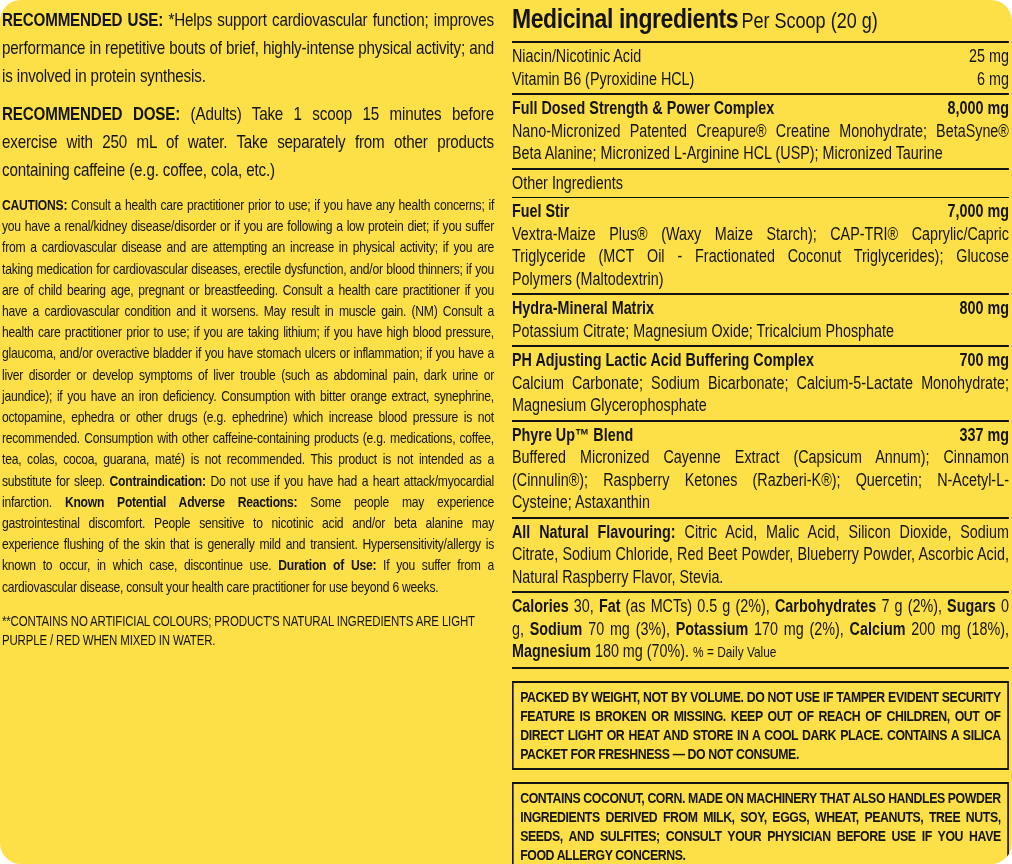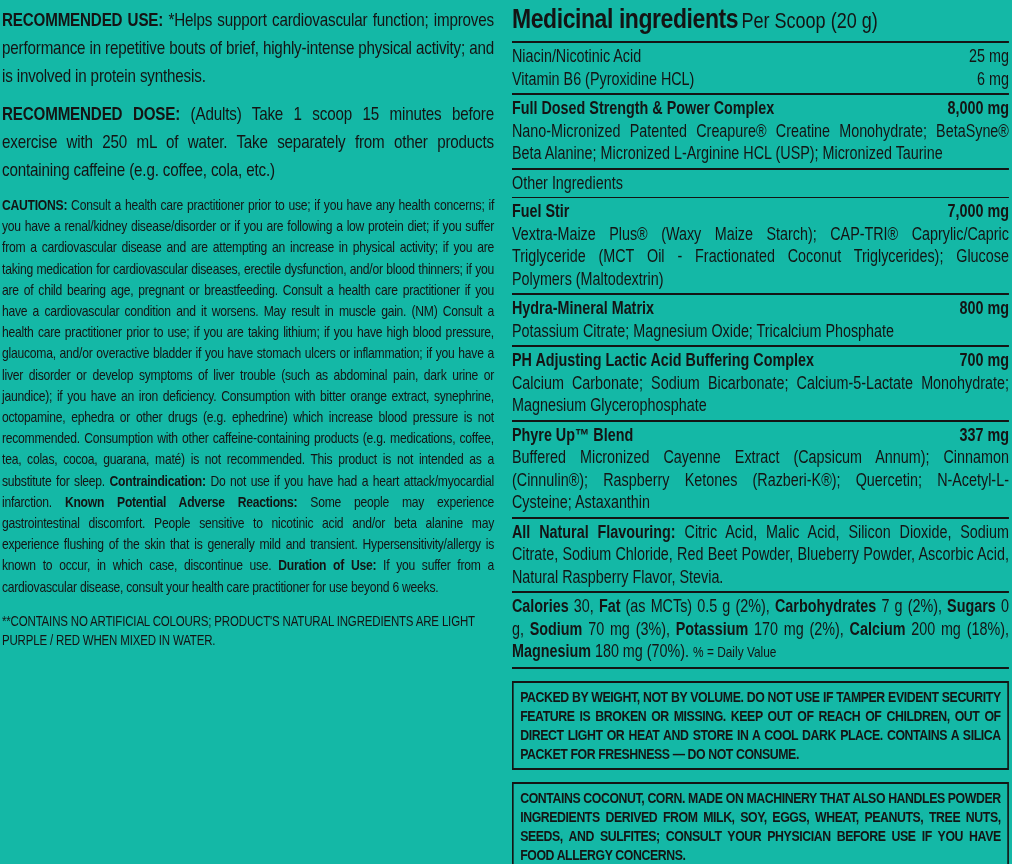--- a/index.html
+++ b/index.html
@@ -1,17 +1,17 @@
 <!DOCTYPE html>
 <html><head>
 <meta charset="utf-8">
 <style>
   html, body { margin: 0; padding: 0; background: #ffffff; }
   body { font-family: "Liberation Sans", sans-serif; color: #141414; }
-  .page { position: relative; width: 1012px; height: 864px; background: #14b8a6; overflow: hidden; }
+  .page { position: relative; width: 1012px; height: 864px; background: #fde047; overflow: hidden; border-radius: 21px; }
 
   
   .col { position: absolute; top: 0; }
   .col-left  { left: 2px;  width: 492px; }
   .col-right { left: 512px; width: 497px; }
   .condense { transform: scaleX(0.82); transform-origin: 0 0; }
   .col-left  .condense { width: 600px; padding-top: 6px; }
   .col-right .condense { width: 606px; padding-top: 3px; }
 
   

